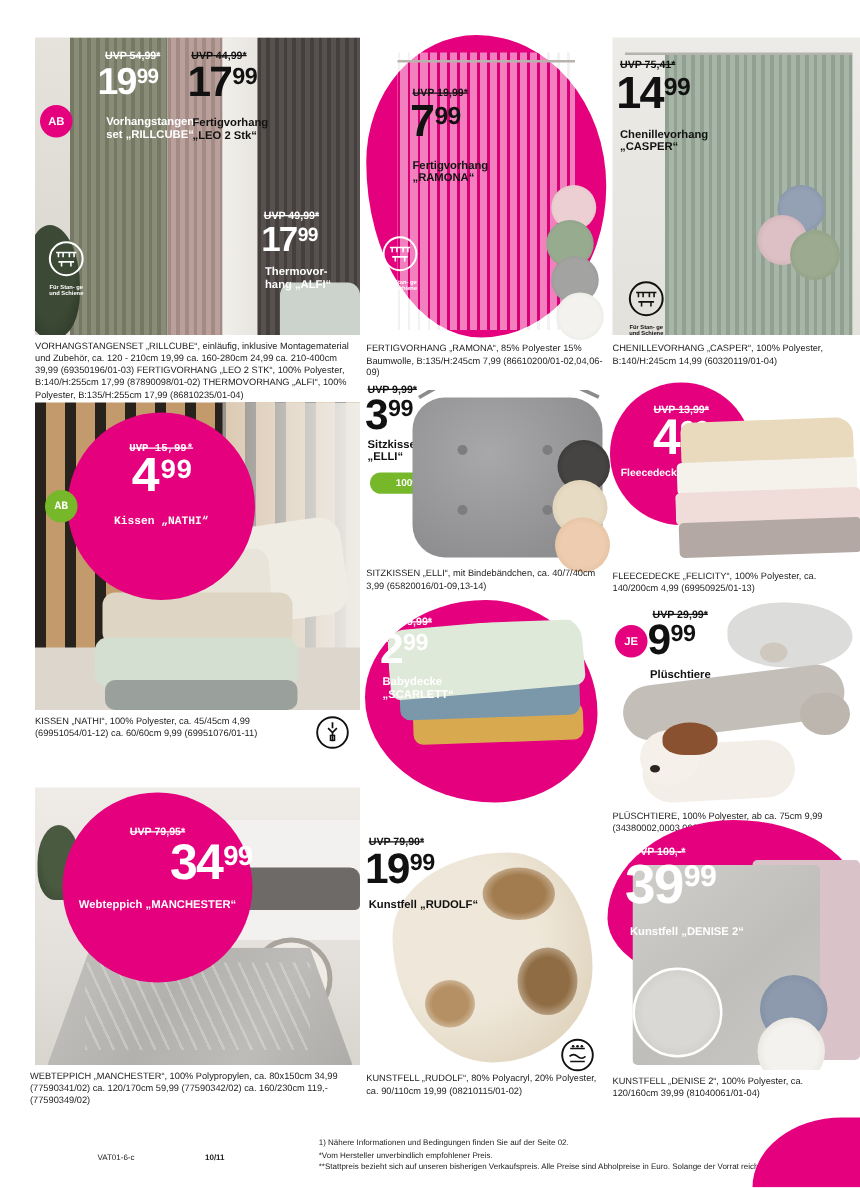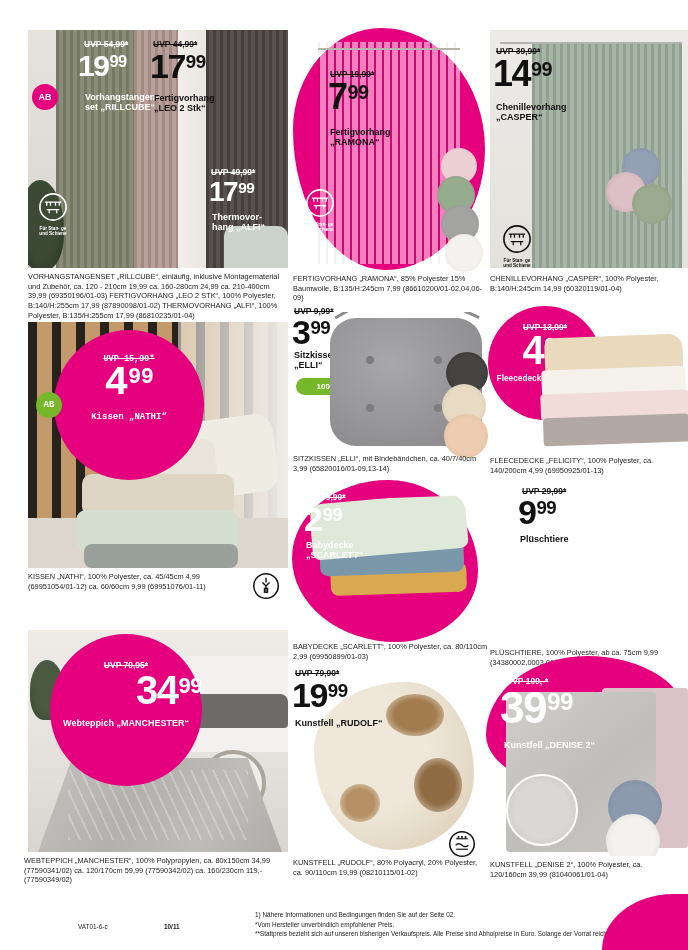--- a/index.html
+++ b/index.html
@@ -77,21 +77,21 @@
         <path d="M5.5 8h13M7 8v3M10 8v3M14 8v3M17 8v3M7 14h10M9 14v3M15 14v3" stroke="#fff" stroke-width="1" fill="none"></path>
       </svg>
     <div class="iconcap w">Für Stan- ge und Schiene</div>
   </div>
   <div class="desc" style="left:293px;top:274px;width:195px;">FERTIGVORHANG „RAMONA“, 85% Polyester 15% Baumwolle, B:135/H:245cm 7,99 (86610200/01-02,04,06-09)</div>
 
   <div class="photo" style="left:490px;top:30px;width:198px;height:238px;background:linear-gradient(180deg,#ecebe7,#e2e1dc);">
     <div class="abs" style="left:10px;top:12px;width:182px;height:2px;background:#b5b3ae;"></div>
     <div class="abs stripesV" style="left:42px;top:14px;width:150px;height:224px;background-color:#a2b2a1;"></div>
   </div>
-  <div class="abs uvp" style="left:496px;top:46px;color:#111;">UVP 39,99*</div>
+  <div class="abs uvp" style="left:496px;top:46px;color:#111;">UVP 75,41*</div>
   <div class="abs price p36" style="left:493px;top:58px;color:#111;"><span>14</span><span class="c">99</span></div>
   <div class="abs plabel" style="left:496px;top:102px;width:92px;color:#111;">Chenillevorhang „CASPER“</div>
   <div class="swatch" style="left:622px;top:148px;width:38px;height:38px;background:radial-gradient(#94a0b4 55%,#7c8aa0);"></div>
   <div class="swatch" style="left:606px;top:172px;width:40px;height:40px;background:radial-gradient(#dcc0c6 55%,#c7a4ac);"></div>
   <div class="swatch" style="left:632px;top:184px;width:40px;height:40px;background:radial-gradient(#9cab90 55%,#86977a);"></div>
   <div class="abs" style="left:500px;top:224px;width:34px;text-align:center;color:#111;">
     <svg width="30" height="30" viewBox="0 0 24 24">
         <circle cx="12" cy="12" r="10.5" fill="none" stroke="#111" stroke-width="1.3"></circle>
         <path d="M5.5 8h13M7 8v3M10 8v3M14 8v3M17 8v3M7 14h10M9 14v3M15 14v3" stroke="#111" stroke-width="1" fill="none"></path>
       </svg>
@@ -156,22 +156,32 @@
 
   <div class="blob abs" style="left:292px;top:480px;width:186px;height:162px;border-radius:52% 48% 44% 56% / 48% 56% 44% 52%;"></div>
   <div class="photo" style="left:312px;top:498px;width:160px;height:128px;transform:rotate(-2deg);">
     <div class="abs" style="left:18px;top:66px;width:136px;height:30px;background:#d9a94f;border-radius:8px;"></div>
     <div class="abs" style="left:8px;top:44px;width:144px;height:32px;background:#7b98ab;border-radius:8px;"></div>
     <div class="abs" style="left:0;top:0;width:156px;height:56px;background:#dfe9d9;border-radius:14px 20px 8px 8px;transform:rotate(-3deg);"></div>
   </div>
   <div class="abs uvp w" style="left:306px;top:492px;">UVP 9,99*</div>
   <div class="abs price p34 w" style="left:304px;top:504px;"><span>2</span><span class="c">99</span></div>
   <div class="abs plabel w" style="left:306px;top:540px;width:68px;">Babydecke „SCARLETT“</div>
-  <div class="desc" style="left:293px;top:642px;width:196px;">BABYDECKE „SCARLETT“, 100% Polyester, ca. 80/110cm 2,99 (69950899/01-03)</div>
-
+
+  <div class="photo" style="left:490px;top:478px;width:198px;height:166px;background:#fff;">
+    <div class="abs" style="left:92px;top:4px;width:100px;height:52px;background:#dcdcda;border-radius:45% 55% 50% 50%;"></div>
+    <div class="abs" style="left:118px;top:36px;width:22px;height:16px;background:#cfc8bf;border-radius:50%;"></div>
+    <div class="abs" style="left:8px;top:62px;width:178px;height:44px;background:#c4beb8;border-radius:22px;transform:rotate(-7deg);"></div>
+    <div class="abs" style="left:150px;top:76px;width:40px;height:34px;background:#bdb6ae;border-radius:50%;"></div>
+    <div class="abs" style="left:24px;top:116px;width:122px;height:46px;background:#f3efe8;border-radius:24px;transform:rotate(-3deg);"></div>
+    <div class="abs" style="left:22px;top:106px;width:48px;height:44px;background:#f5f1ea;border-radius:50%;"></div>
+    <div class="abs" style="left:40px;top:100px;width:44px;height:26px;background:#8a5130;border-radius:50% 50% 40% 40%;"></div>
+    <div class="abs" style="left:30px;top:134px;width:8px;height:6px;background:#2b2420;border-radius:50%;"></div>
+    <div class="abs badge" style="left:2px;top:22px;width:26px;height:26px;background:#e5007d;">JE</div>
+  </div>
   <div class="abs uvp" style="left:522px;top:486px;color:#111;">UVP 29,99*</div>
   <div class="abs price p34" style="left:518px;top:497px;color:#111;"><span>9</span><span class="c">99</span></div>
   <div class="abs plabel" style="left:520px;top:534px;width:80px;color:#111;">Plüschtiere</div>
   <div class="desc" style="left:490px;top:648px;width:196px;">PLÜSCHTIERE, 100% Polyester, ab ca. 75cm 9,99 (34380002,0003,0004)</div>
 
   <div class="photo" style="left:28px;top:630px;width:260px;height:222px;background:linear-gradient(180deg,#efece8,#e4e1dc 60%,#d8d4ce);">
     <div class="abs" style="left:150px;top:26px;width:110px;height:96px;background:#f2f1ef;border-radius:6px 0 0 0;"></div>
     <div class="abs" style="left:130px;top:64px;width:130px;height:34px;background:#6d6a68;border-radius:14px 8px 4px 16px;"></div>
     <div class="abs" style="left:124px;top:38px;width:40px;height:28px;background:#fbfaf8;border-radius:8px;transform:rotate(-8deg);"></div>
     <div class="abs" style="left:2px;top:30px;width:34px;height:60px;background:radial-gradient(ellipse at 50% 30%,#4a5a40 55%,#35422e);border-radius:50% 50% 40% 40%;"></div>

